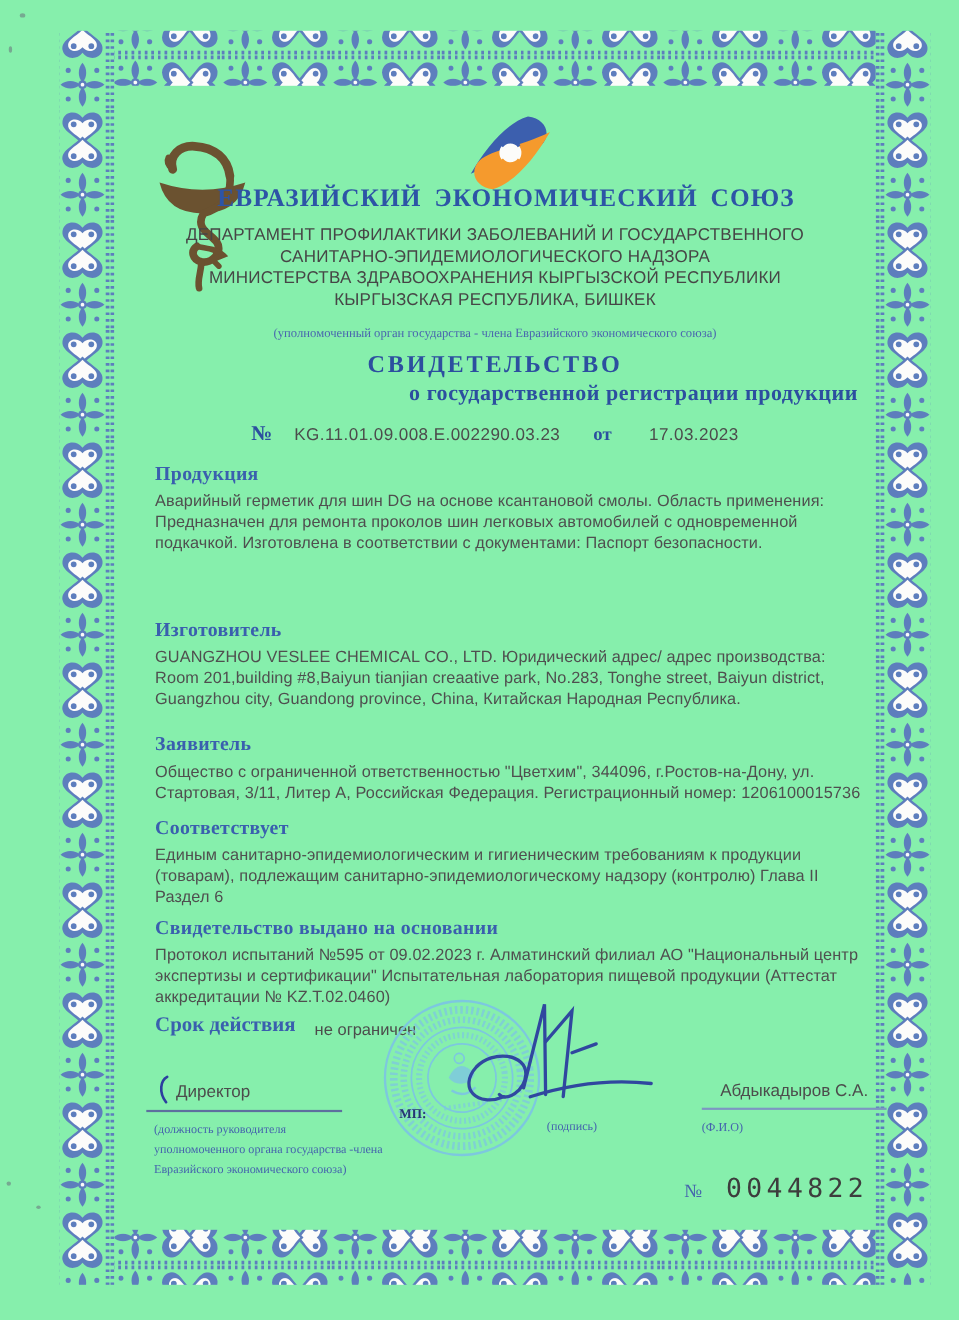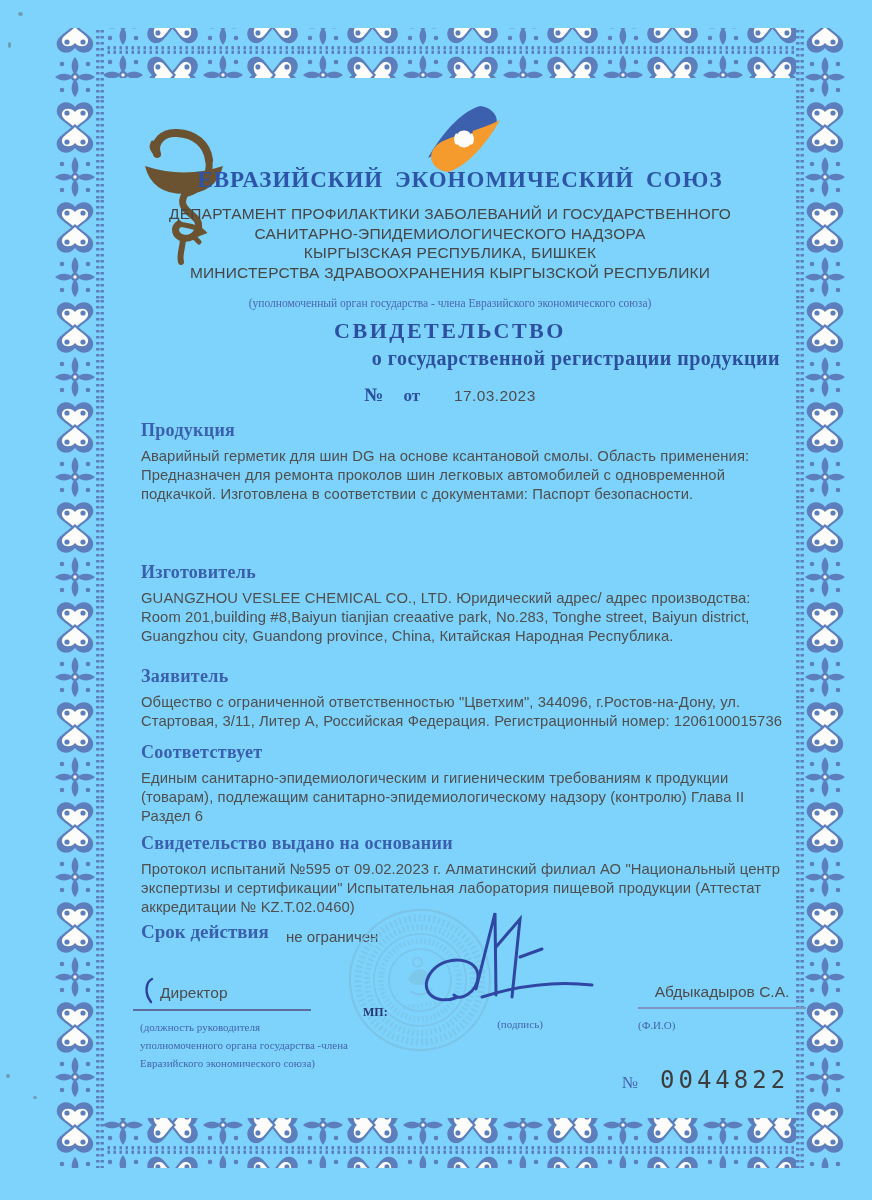--- a/index.html
+++ b/index.html
@@ -1,16 +1,16 @@
 <!DOCTYPE html>
 <html><head>
 <meta charset="utf-8">
 <style>
   html,body{margin:0;padding:0;background:#e8e8e6;}
-  .page{position:relative;width:872px;height:1200px;margin:0 auto;background:#7dd3fc;overflow:hidden;
+  .page{position:relative;width:872px;height:1200px;margin:0 auto;background:#86efac;overflow:hidden;
         font-family:"Liberation Sans",sans-serif;}
   
   .border-svg{position:absolute;left:0;top:0;width:872px;height:1200px;pointer-events:none;}
   
   .mark{position:absolute;background:#6a6f7c;opacity:.55;border-radius:50%;}
   
   .caduceus{position:absolute;left:133px;top:128px;width:102px;height:142px;}
   .eaeu{position:absolute;left:416px;top:102px;width:94px;height:76px;}
   .union-title{position:absolute;left:140px;top:167px;width:640px;text-align:center;
     font-family:"Liberation Serif",serif;font-weight:bold;font-size:23px;letter-spacing:1px;
@@ -153,29 +153,30 @@
     <path d="M32,70 C16,68 10,54 20,44 C30,34 56,32 84,18 C70,42 52,64 32,70 Z" fill="#f59a2d"></path>
     <circle cx="48" cy="37" r="10" fill="#fcfcfa"></circle>
     <path d="M40,31 a10,10 0 0 1 16,0" fill="none" stroke="#3c5fae" stroke-width="3"></path>
     <path d="M56,43 a10,10 0 0 1 -16,0" fill="none" stroke="#f59a2d" stroke-width="3"></path>
   </svg>
 
   <div class="union-title">ЕВРАЗИЙСКИЙ ЭКОНОМИЧЕСКИЙ СОЮЗ</div>
   <div class="dept">
     <div>ДЕПАРТАМЕНТ ПРОФИЛАКТИКИ ЗАБОЛЕВАНИЙ И ГОСУДАРСТВЕННОГО</div>
     <div>САНИТАРНО-ЭПИДЕМИОЛОГИЧЕСКОГО НАДЗОРА</div>
+    <div>МИНИСТЕРСТВА ЗДРАВООХРАНЕНИЯ КЫРГЫЗСКОЙ РЕСПУБЛИКИ</div>
     <div>КЫРГЫЗСКАЯ РЕСПУБЛИКА, БИШКЕК</div>
-    <div>МИНИСТЕРСТВА ЗДРАВООХРАНЕНИЯ КЫРГЫЗСКОЙ РЕСПУБЛИКИ</div>
   </div>
   <div class="authority-note">(уполномоченный орган государства - члена Евразийского экономического союза)</div>
   <div class="doc-title1">СВИДЕТЕЛЬСТВО</div>
   <div class="doc-title2">о государственной регистрации продукции</div>
 
   <div class="number-row">
     <span class="num-sign">№</span>
+    <span class="num-val">KG.11.01.09.008.E.002290.03.23</span>
     <span class="num-from">от</span>
     <span class="num-date">17.03.2023</span>
   </div>
 
   <div class="content">
     <div class="section s0">
       <h3>Продукция</h3>
       <p>Аварийный герметик для шин DG на основе ксантановой смолы. Область применения: Предназначен для ремонта проколов шин легковых автомобилей с одновременной подкачкой. Изготовлена в соответствии с документами: Паспорт безопасности.</p>
     </div>
     <div class="section s1">

